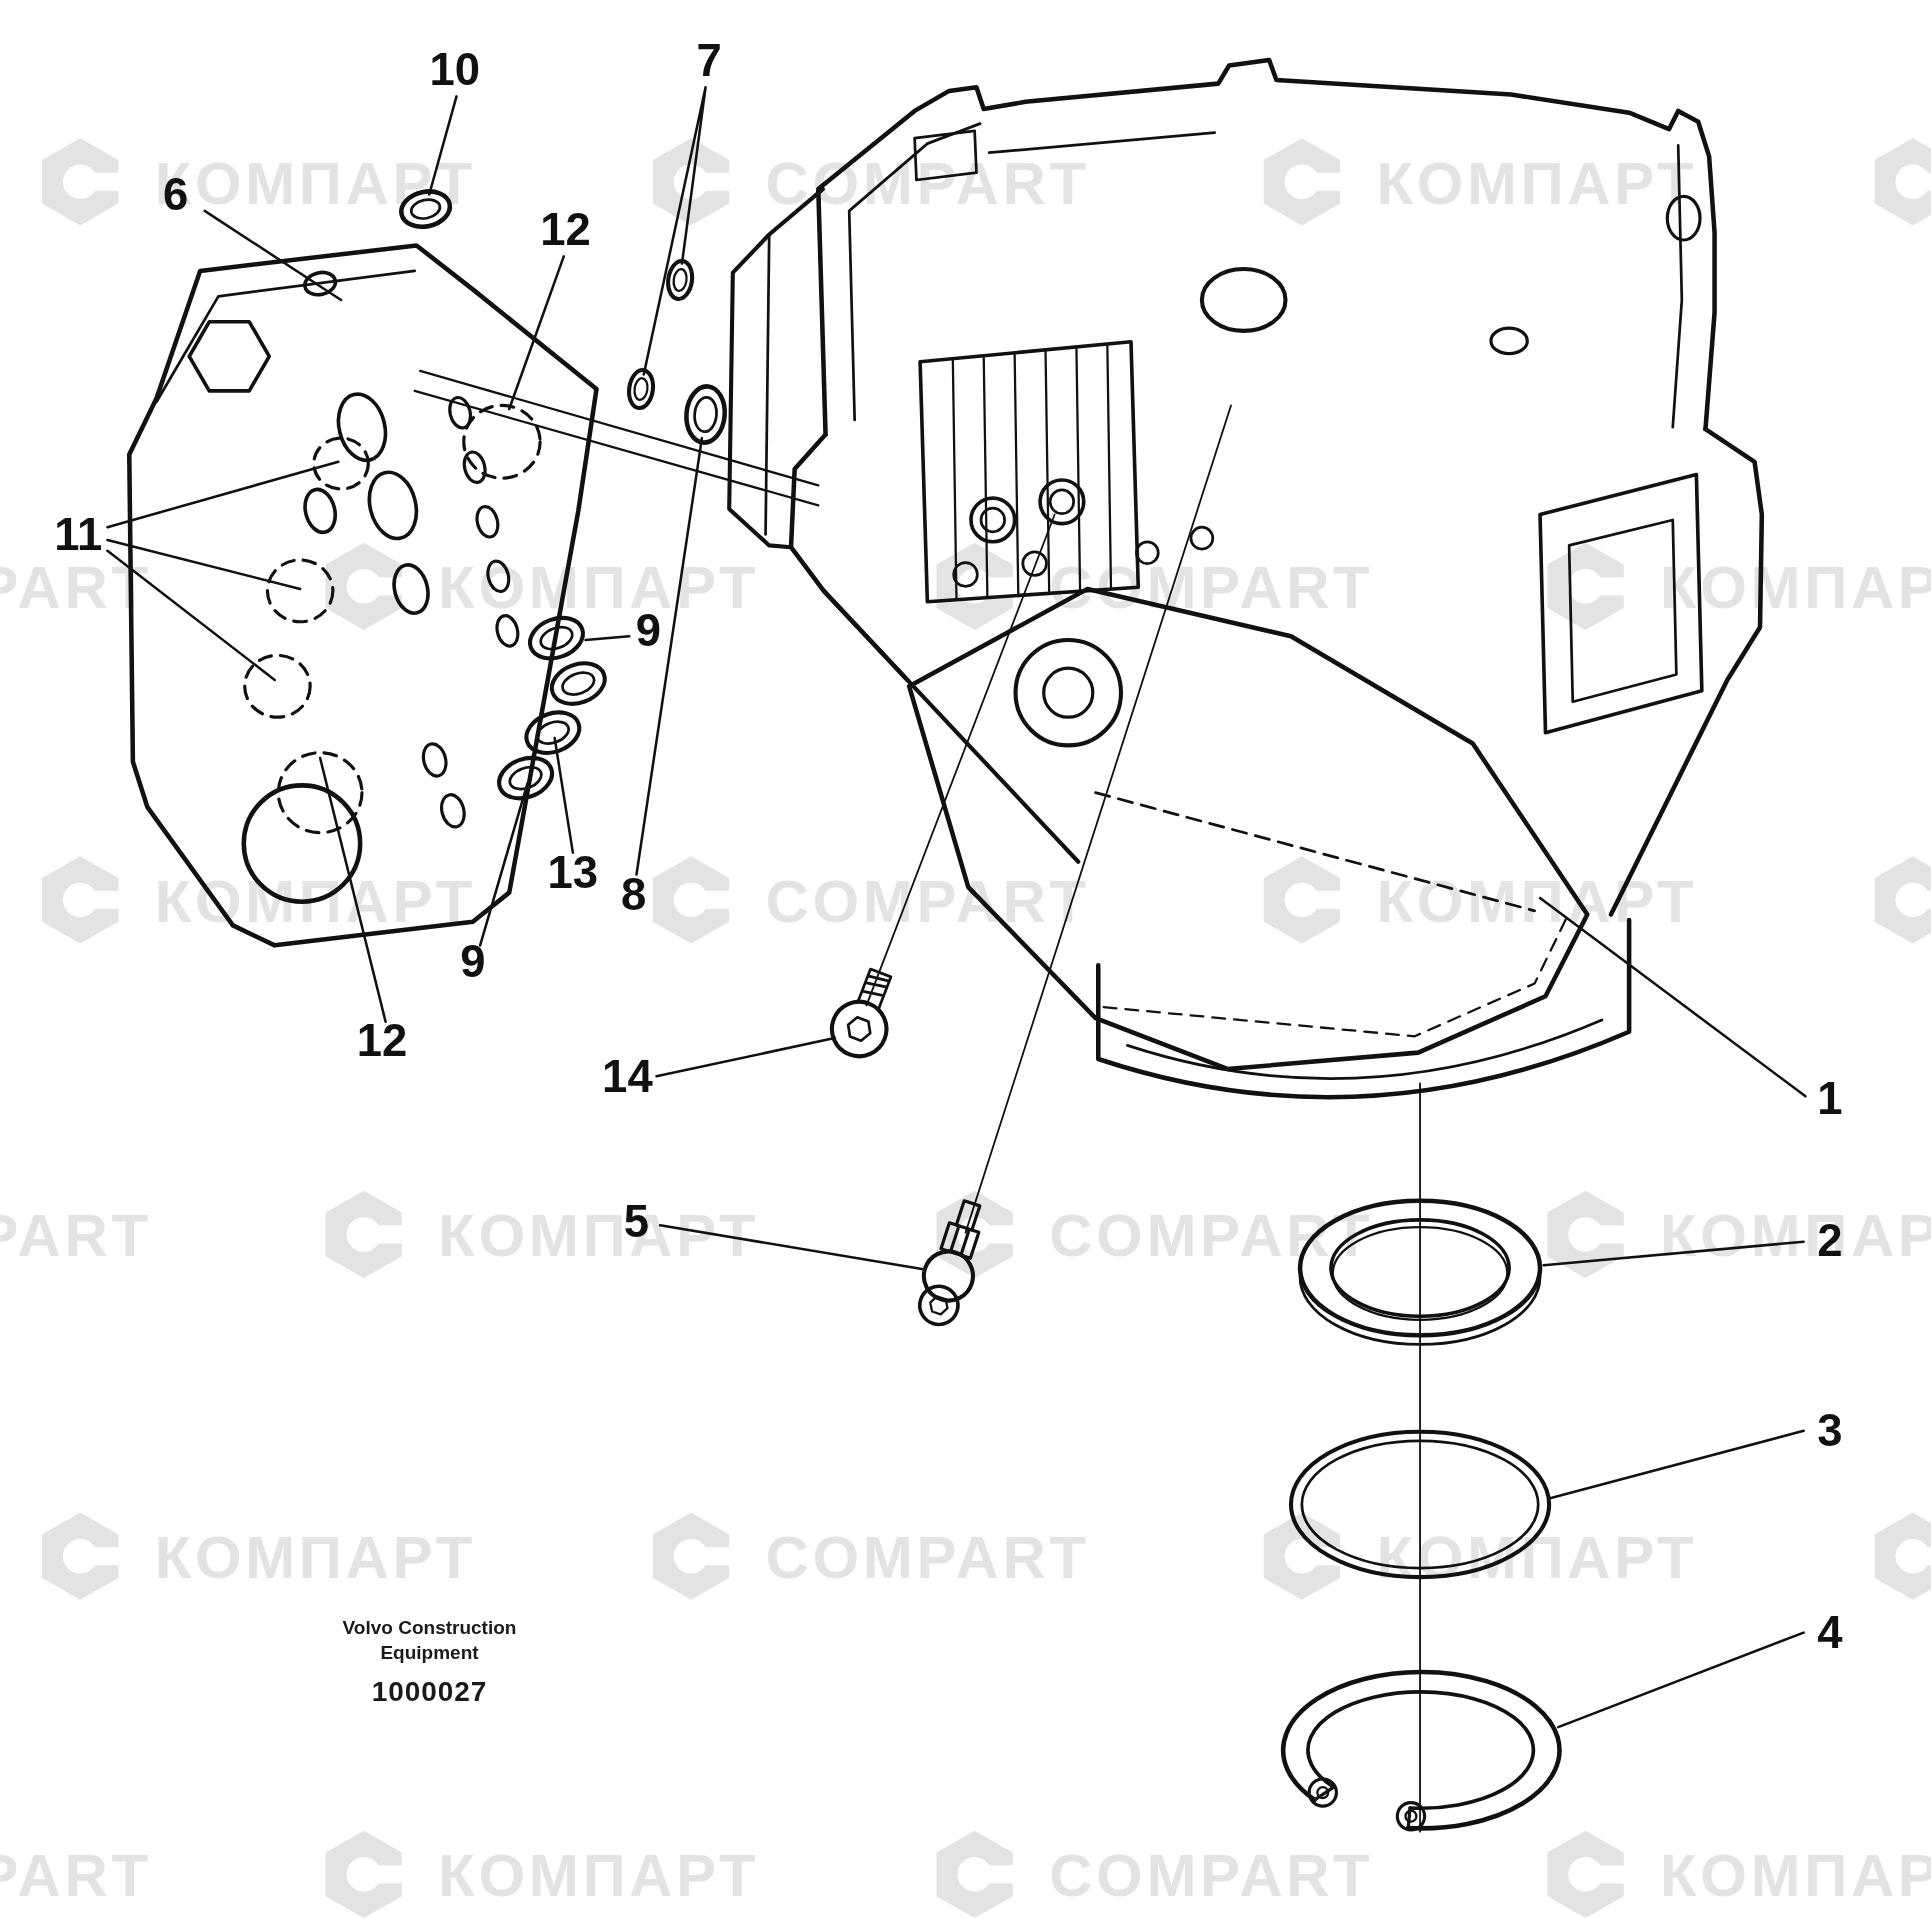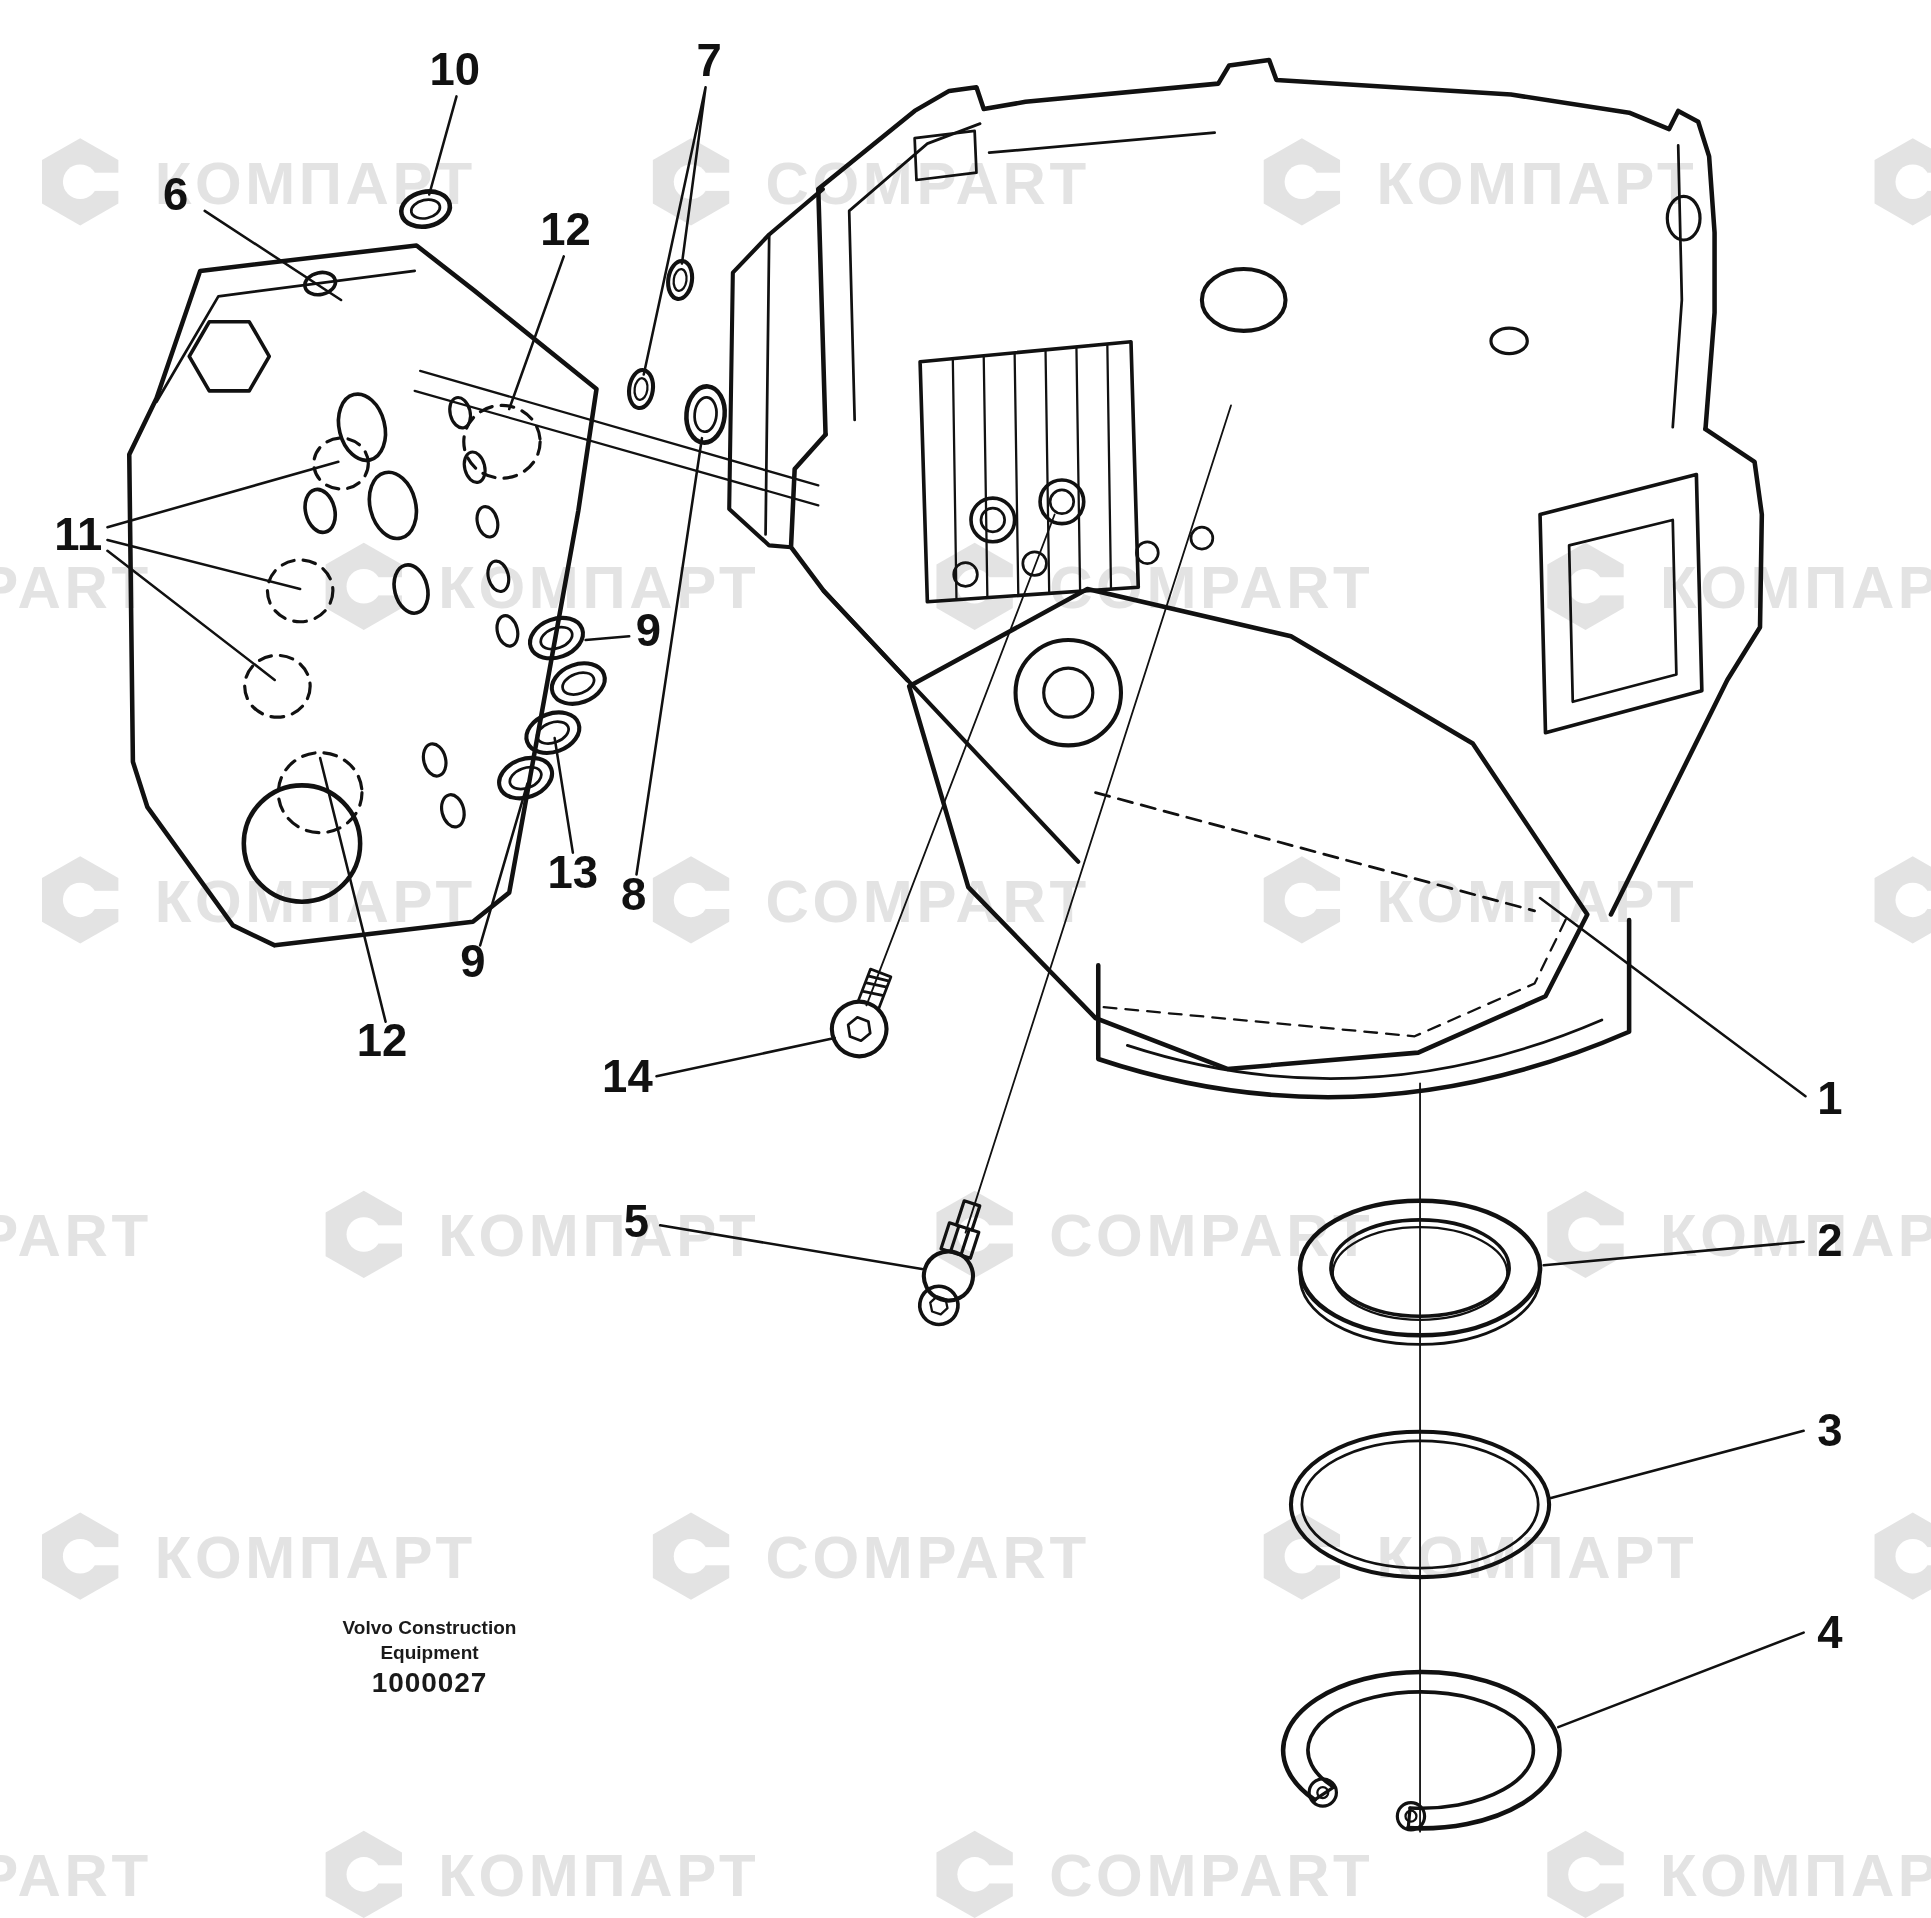--- a/index.html
+++ b/index.html
@@ -6,21 +6,21 @@
   html,body { background:#ffffff; font-family:"Liberation Sans", sans-serif; }
   .page { position:relative; width:1932px; height:1918px; background:#fff; overflow:hidden; }
   svg.stage { position:absolute; left:0; top:0; }
   .wm-text { font-family:"Liberation Sans", sans-serif; font-weight:bold; font-size:66px;
              letter-spacing:4px; fill:var(--wm-color,#e3e3e3); }
   .callout { font-family:"Liberation Sans", sans-serif; font-weight:bold; font-size:50px;
              fill:#111; text-anchor:middle; dominant-baseline:middle; }
   .art { stroke:#111; fill:none; stroke-linejoin:round; stroke-linecap:round; }
   .footer { position:absolute; left:307px; top:1616px; width:245px; text-align:center; color:#1a1a1a; }
   .footer .publisher { font-size:19px; font-weight:bold; line-height:1.3; }
-  .footer .fig { font-size:28px; font-weight:bold; margin-top:2px; letter-spacing:0.9px; }
+  .footer .fig { font-size:28px; font-weight:bold; margin-top:11px; letter-spacing:0.9px; }
 </style>
 </head>
 <body>
 
 <div class="page">
 
   <svg class="stage" width="1932" height="1918" viewBox="0 0 2125 2110">
     <defs>
       <g id="wm-logo">
         <path d="M48,0 L90,24 L90,72 L48,96 L6,72 L6,24 Z" fill="var(--wm-color,#e3e3e3)" stroke="none"></path>

